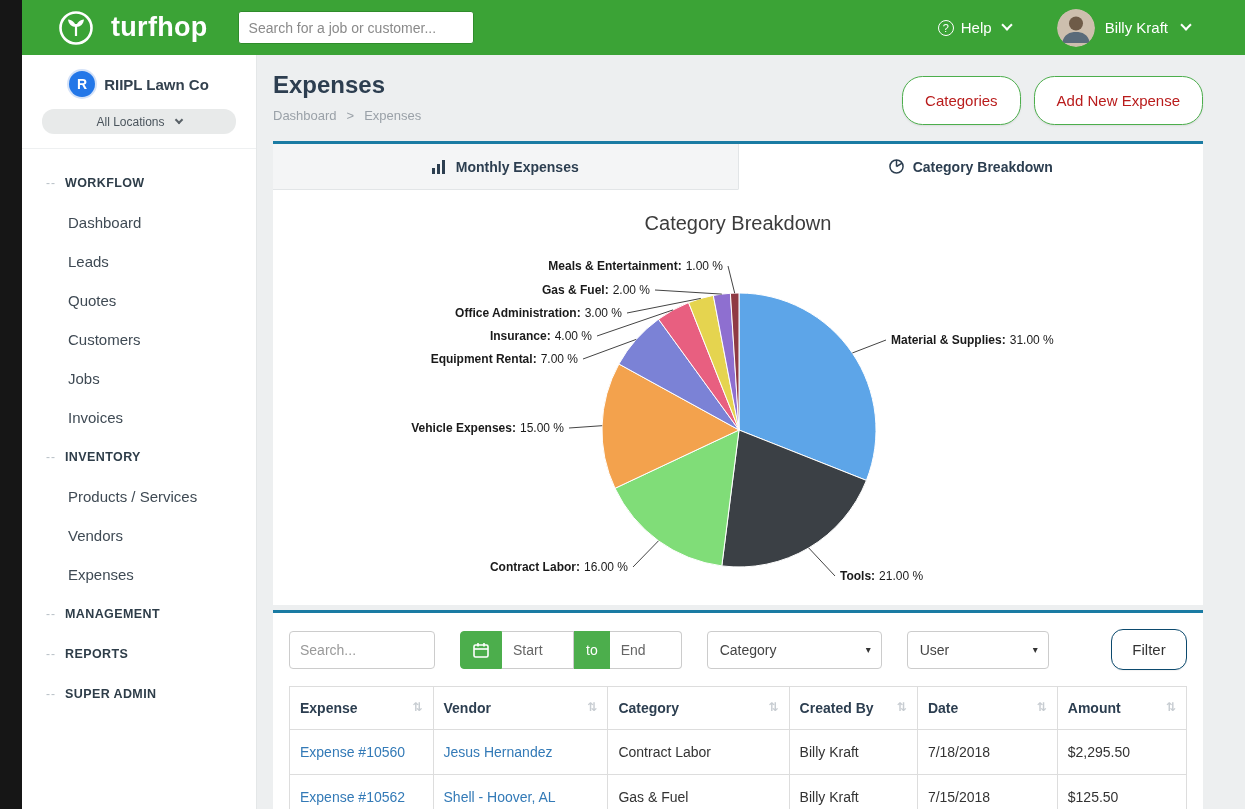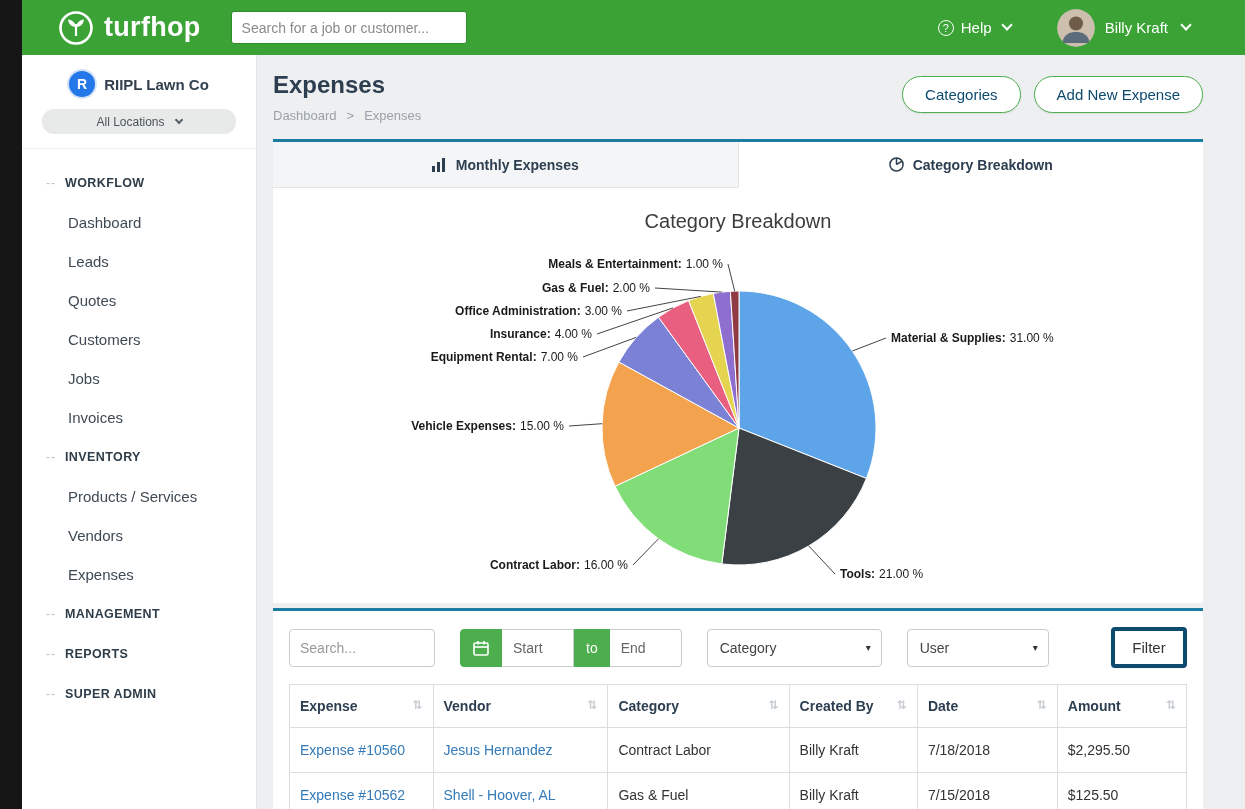--- a/index.html
+++ b/index.html
@@ -11,21 +11,21 @@
     color: #333;
   }
   .left-strip { position:absolute; left:0; top:0; width:22px; height:809px; background:#161616; z-index:40; }
 
   
   .topbar {
     position:absolute; left:22px; top:0; width:1223px; height:55px;
     background:#3ba336; display:flex; align-items:center;
     padding:0 55px 0 36px; z-index:30;
   }
-  .brand { display:flex; align-items:center; gap:10px; cursor:pointer;text-align:center; }
+  .brand { display:flex; align-items:center; gap:17px; cursor:pointer;text-align:center; }
   .brand-text { color:#fff; font-size:27px; font-weight:bold; letter-spacing:.3px; }
   .topbar-search {
     margin-left:30px; width:236px; height:33px;
     border:1px solid #2f8c2b; border-radius:3px; padding:0 10px;
     font-size:14px; font-family:inherit; color:#333; outline:none;
   }
   .topbar-search::placeholder { color:#8a8a8a; }
   .topbar-right { margin-left:auto; display:flex; align-items:center; gap:46px; }
   .help { display:flex; align-items:center; gap:7px; color:#fff; font-size:15px; cursor:pointer; }
   .help-q {
@@ -67,22 +67,22 @@
   .nav-item { padding:11px 0 11px 46px; font-size:15px; color:#3f4a54; cursor:pointer; }
 
   
   .main { position:absolute; left:257px; top:55px; width:988px; height:754px; padding:16px 42px 0 16px; overflow:hidden; }
   .page-head { display:flex; justify-content:space-between; align-items:flex-start; }
   h1 { font-size:24px; font-weight:700; color:#2d3e50; }
   .breadcrumb { margin-top:9px; font-size:13px; color:#9aa1a8; display:flex; gap:10px; align-items:center; }
   .crumb { cursor:pointer; }
   .page-actions { display:flex; gap:13px; margin-top:5px; }
   .pill-btn {
-    height:37px; padding:4px 22px; border-radius:20.5px; background:#fff;
-    border:1px solid #4cae4c; color:#0c4a6e; font-size:15px; cursor:pointer;
+    height:49px; padding:4px 22px; border-radius:20.5px; background:#fff;
+    border:1px solid #4cae4c; color:#b91c1c; font-size:15px; cursor:pointer;
     font-family:inherit; box-shadow:0 1px 2px rgba(0,0,0,.08);
   }
 
   
   .tab-panel { margin-top:16px; border-top:3px solid #1a7ba3; background:#fff; }
   .tabs { display:flex; height:46px; }
   .tab {
     flex:1; display:flex; align-items:center; justify-content:center; gap:9px;
     font-size:14px; font-weight:700; color:#2c3e50;
     background:#f4f5f6; border-bottom:1px solid #e2e5e7; cursor:pointer;
@@ -118,21 +118,21 @@
   .date-inp.end { border-radius:0 4px 4px 0; }
   .select-wrap {
     margin-left:25px; width:175px; height:38px; border:1px solid #ccc; border-radius:4px;
     background:#fff; display:flex; align-items:center; justify-content:space-between;
     padding:0 10px 0 12px; font-size:14px; color:#444; cursor:pointer;
   }
   .select-wrap.user { width:142px; }
   .sel-caret { font-size:10px; color:#333; }
   .filter-btn {
     margin-left:auto; width:76px; height:41px; background:#fff;
-    border:4px solid #0c4a6e; border-radius:4px; font-size:15px; color:#333;
+    border:1px solid #0c4a6e; border-radius:12px; font-size:15px; color:#333;
     cursor:pointer; font-family:inherit; box-shadow:0 1px 1px rgba(0,0,0,.05);
   }
 
   
   .expenses-table { width:100%; border-collapse:collapse; margin-top:16px; font-size:14px; }
   .expenses-table th, .expenses-table td { border:1px solid #ddd; text-align:left; }
   .expenses-table th { font-weight:700; color:#2c3e50; padding:13px 10px; }
   .expenses-table td { padding:14px 10px; color:#333; }
   .expenses-table th:nth-child(1){width:16%;} .expenses-table th:nth-child(2){width:19.5%;}
   .expenses-table th:nth-child(3){width:20.2%;} .expenses-table th:nth-child(4){width:14.3%;}

